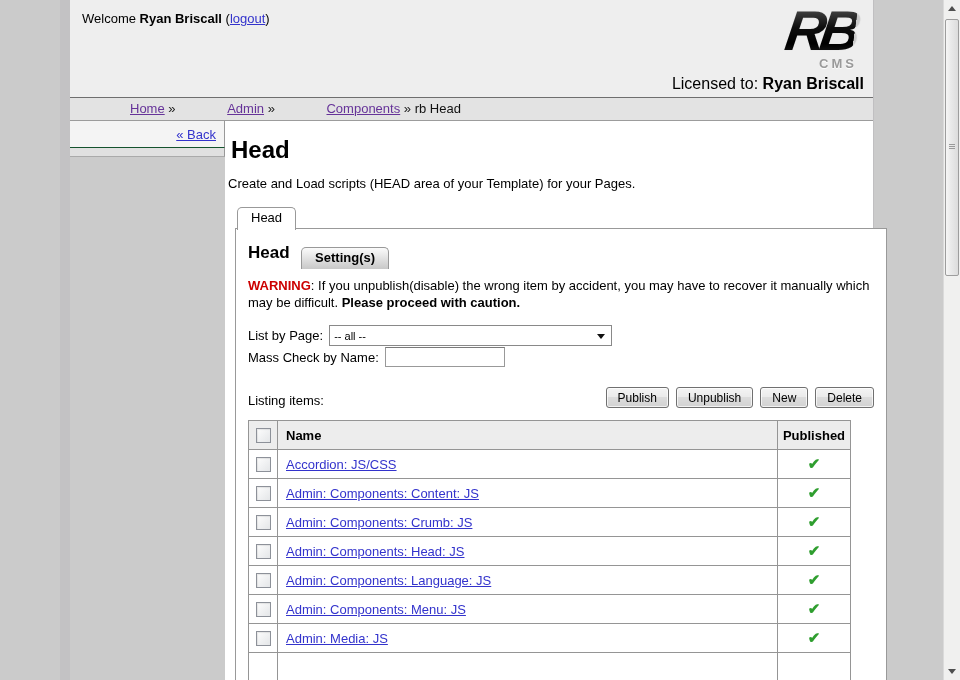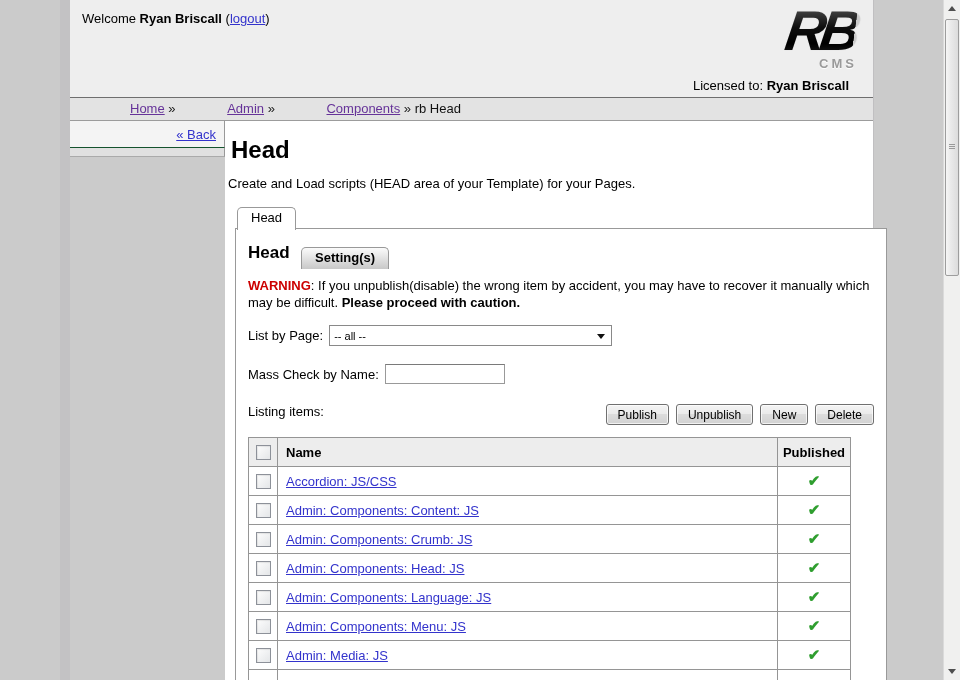--- a/index.html
+++ b/index.html
@@ -24,21 +24,21 @@
     transform:skewX(-8deg);
     background:linear-gradient(#777 0%,#111 45%,#000 70%,#333 100%);
     -webkit-background-clip:text;background-clip:text;color:transparent;
     text-shadow:0 0 1px rgba(0,0,0,0.15);
   }
   .logo-cms{
     position:absolute;right:6px;top:52px;
     font-size:13px;font-weight:bold;letter-spacing:3px;color:#9a9a9a;
     text-shadow:0 1px 1px #fff;
   }
-  .licensed{position:absolute;right:24px;bottom:4px;font-size:13px;}
+  .licensed{position:absolute;right:9px;bottom:4px;font-size:16px;}
   
   .breadcrumb{
     height:22px;line-height:22px;background:#e3e3e3;
     border-top:1px solid #6e6e6e;border-bottom:1px solid #9c9c9c;
     padding-left:12px;font-size:13px;white-space:nowrap;
   }
   .bc-link{color:#663399;margin-left:48px;}
   .bc-sep{color:#222;}
   .bc-current{color:#111;}
   
@@ -62,36 +62,36 @@
   .tab.inactive{background:linear-gradient(#fbfbfb,#c8c8c8);font-weight:bold;height:21px;margin-top:40px;}
   
   .panel{
     position:relative;z-index:1;margin:0 0 0 10px;width:626px;height:470px;
     border:1px solid #999;background:#fff;padding:12px;box-sizing:content-box;
   }
   .panel-title{font-size:17px;font-weight:bold;margin:2px 0 14px 0;line-height:20px;}
   .warning{font-size:13px;line-height:17px;margin:0 0 14px 0;}
   .warn-label{color:#cc0000;font-weight:bold;}
   .warn-bold{font-weight:bold;}
-  .form-row{margin-bottom:18px;font-size:13px;display:flex;align-items:center;}
+  .form-row{margin-bottom:1px;font-size:13px;display:flex;align-items:center;}
   .combobox{
     display:inline-flex;align-items:center;margin-left:6px;
     width:283px;height:21px;border:1px solid #898989;background:#fff;
     font-size:11px;padding-left:4px;box-sizing:border-box;position:relative;
   }
   .combo-arrow{
     position:absolute;right:6px;top:8px;width:0;height:0;
     border-left:4px solid transparent;border-right:4px solid transparent;border-top:5px solid #111;
   }
   .text-input{
     margin-left:6px;width:114px;height:18px;border:1px solid #999;border-top-color:#7a7a7a;
     background:#fff;box-sizing:content-box;font-size:12px;padding:0 2px;outline:none;
   }
   .mass-row{margin-bottom:20px;}
-  .listing-row{display:flex;align-items:flex-start;justify-content:space-between;margin-bottom:12px;}
+  .listing-row{display:flex;align-items:flex-end;justify-content:space-between;margin-bottom:12px;}
   .listing-label{font-size:13px;}
   .action-buttons{display:flex;gap:7px;}
   .win-btn{
     font-family:"Liberation Sans", sans-serif;font-size:12px;color:#000;
     border:1px solid #707070;border-radius:3px;height:21px;padding:0 11px;
     background:linear-gradient(#f4f4f4,#ebebeb 45%,#dddddd 46%,#d2d2d2);
     box-shadow:inset 0 0 0 1px rgba(255,255,255,0.7);cursor:default;
   }
   
   table.items{border-collapse:collapse;width:603px;}

